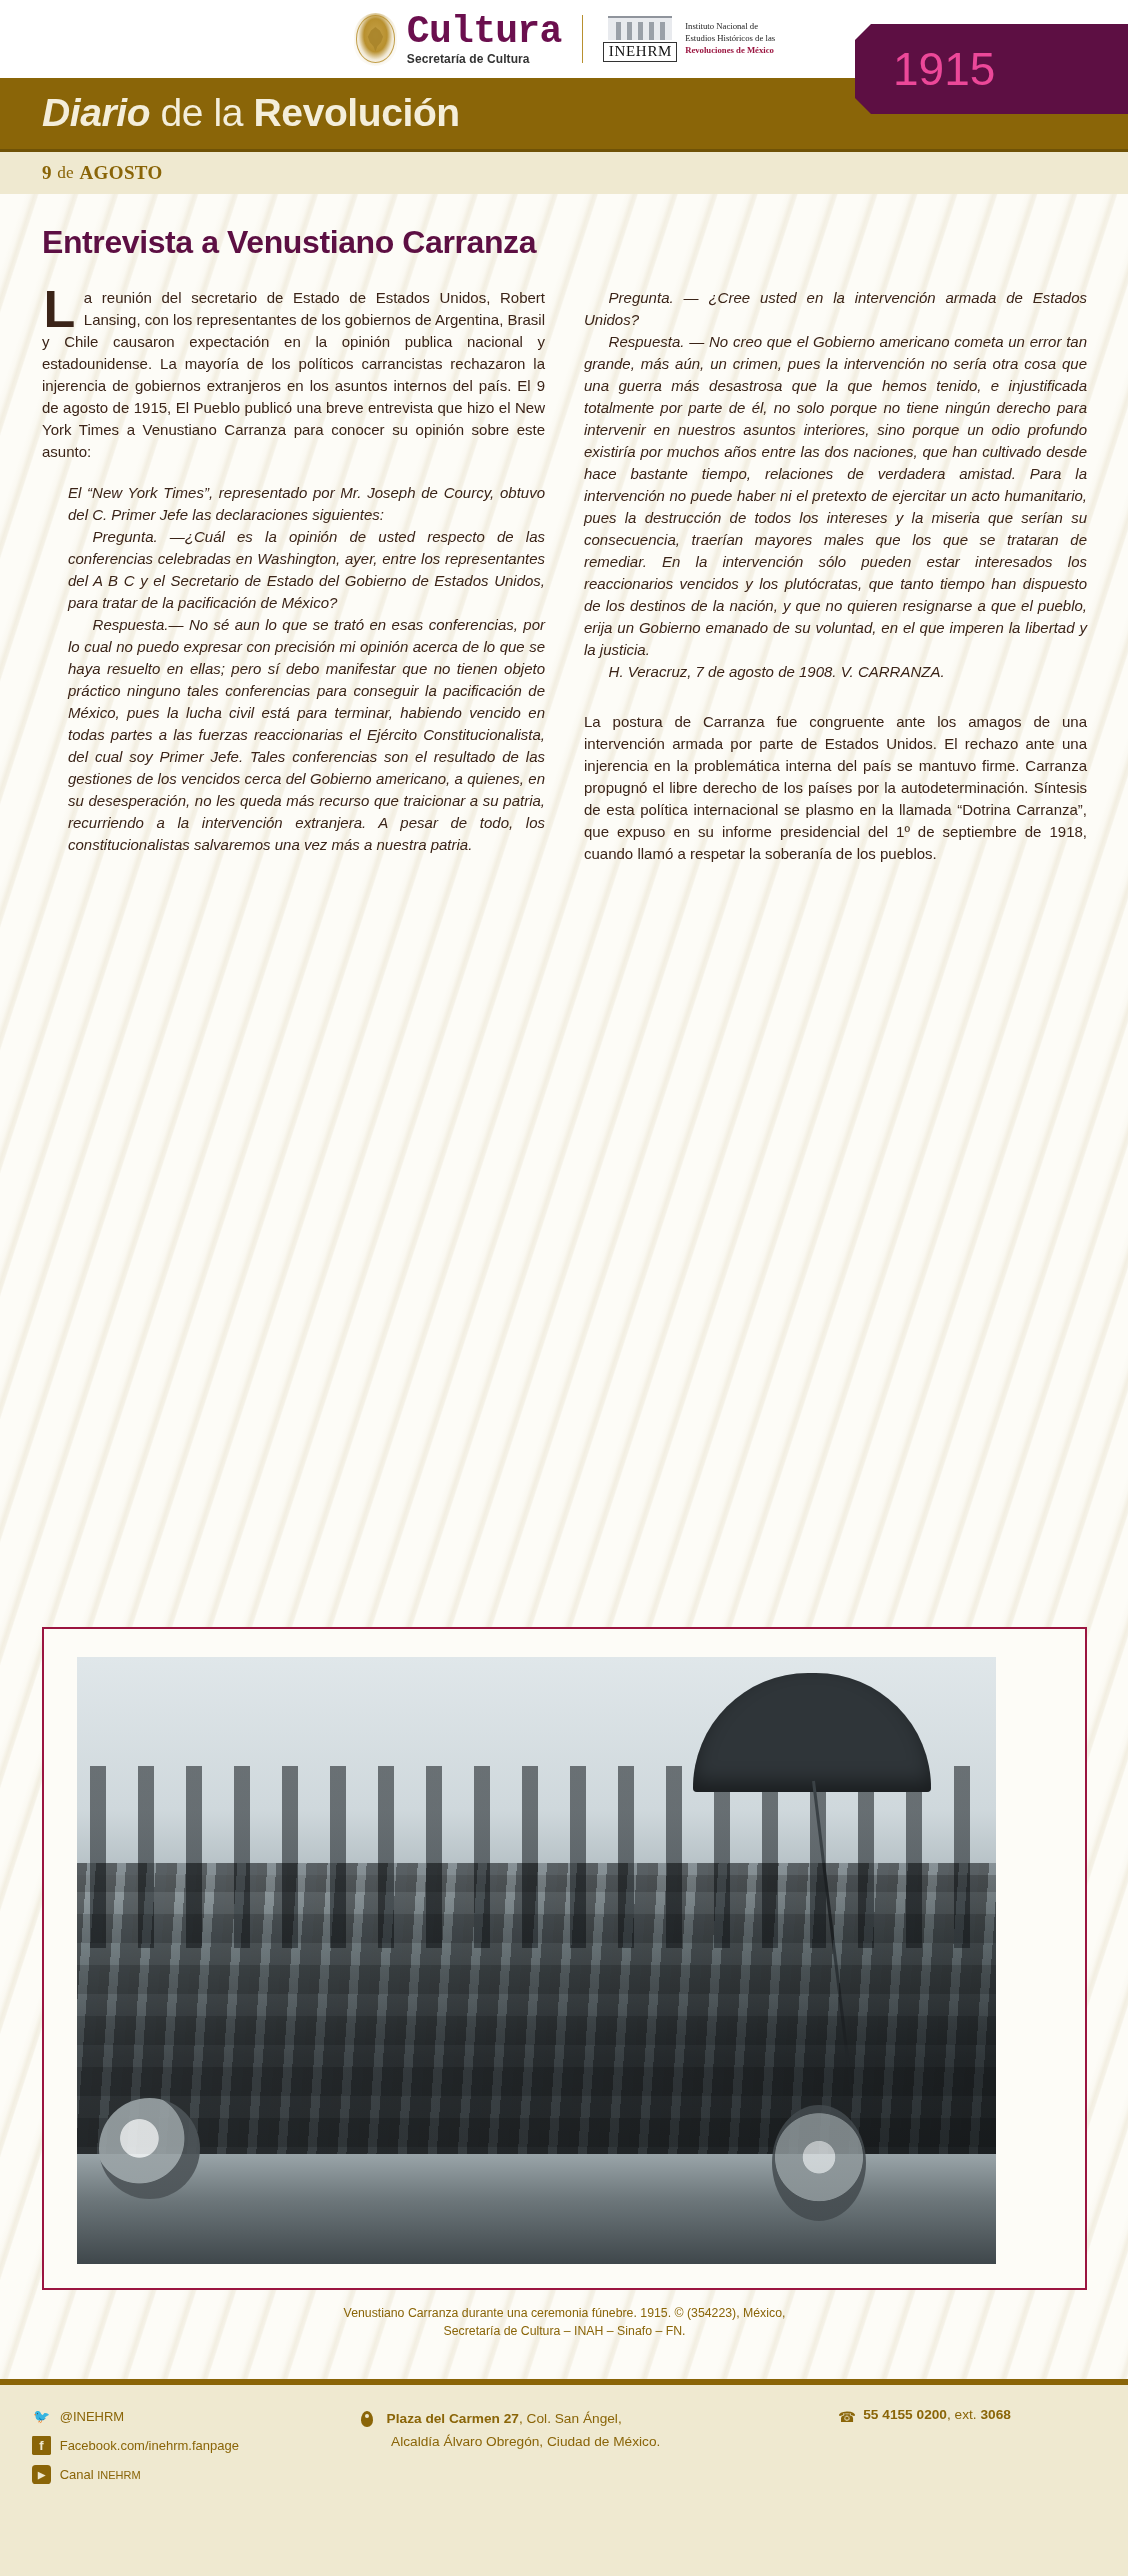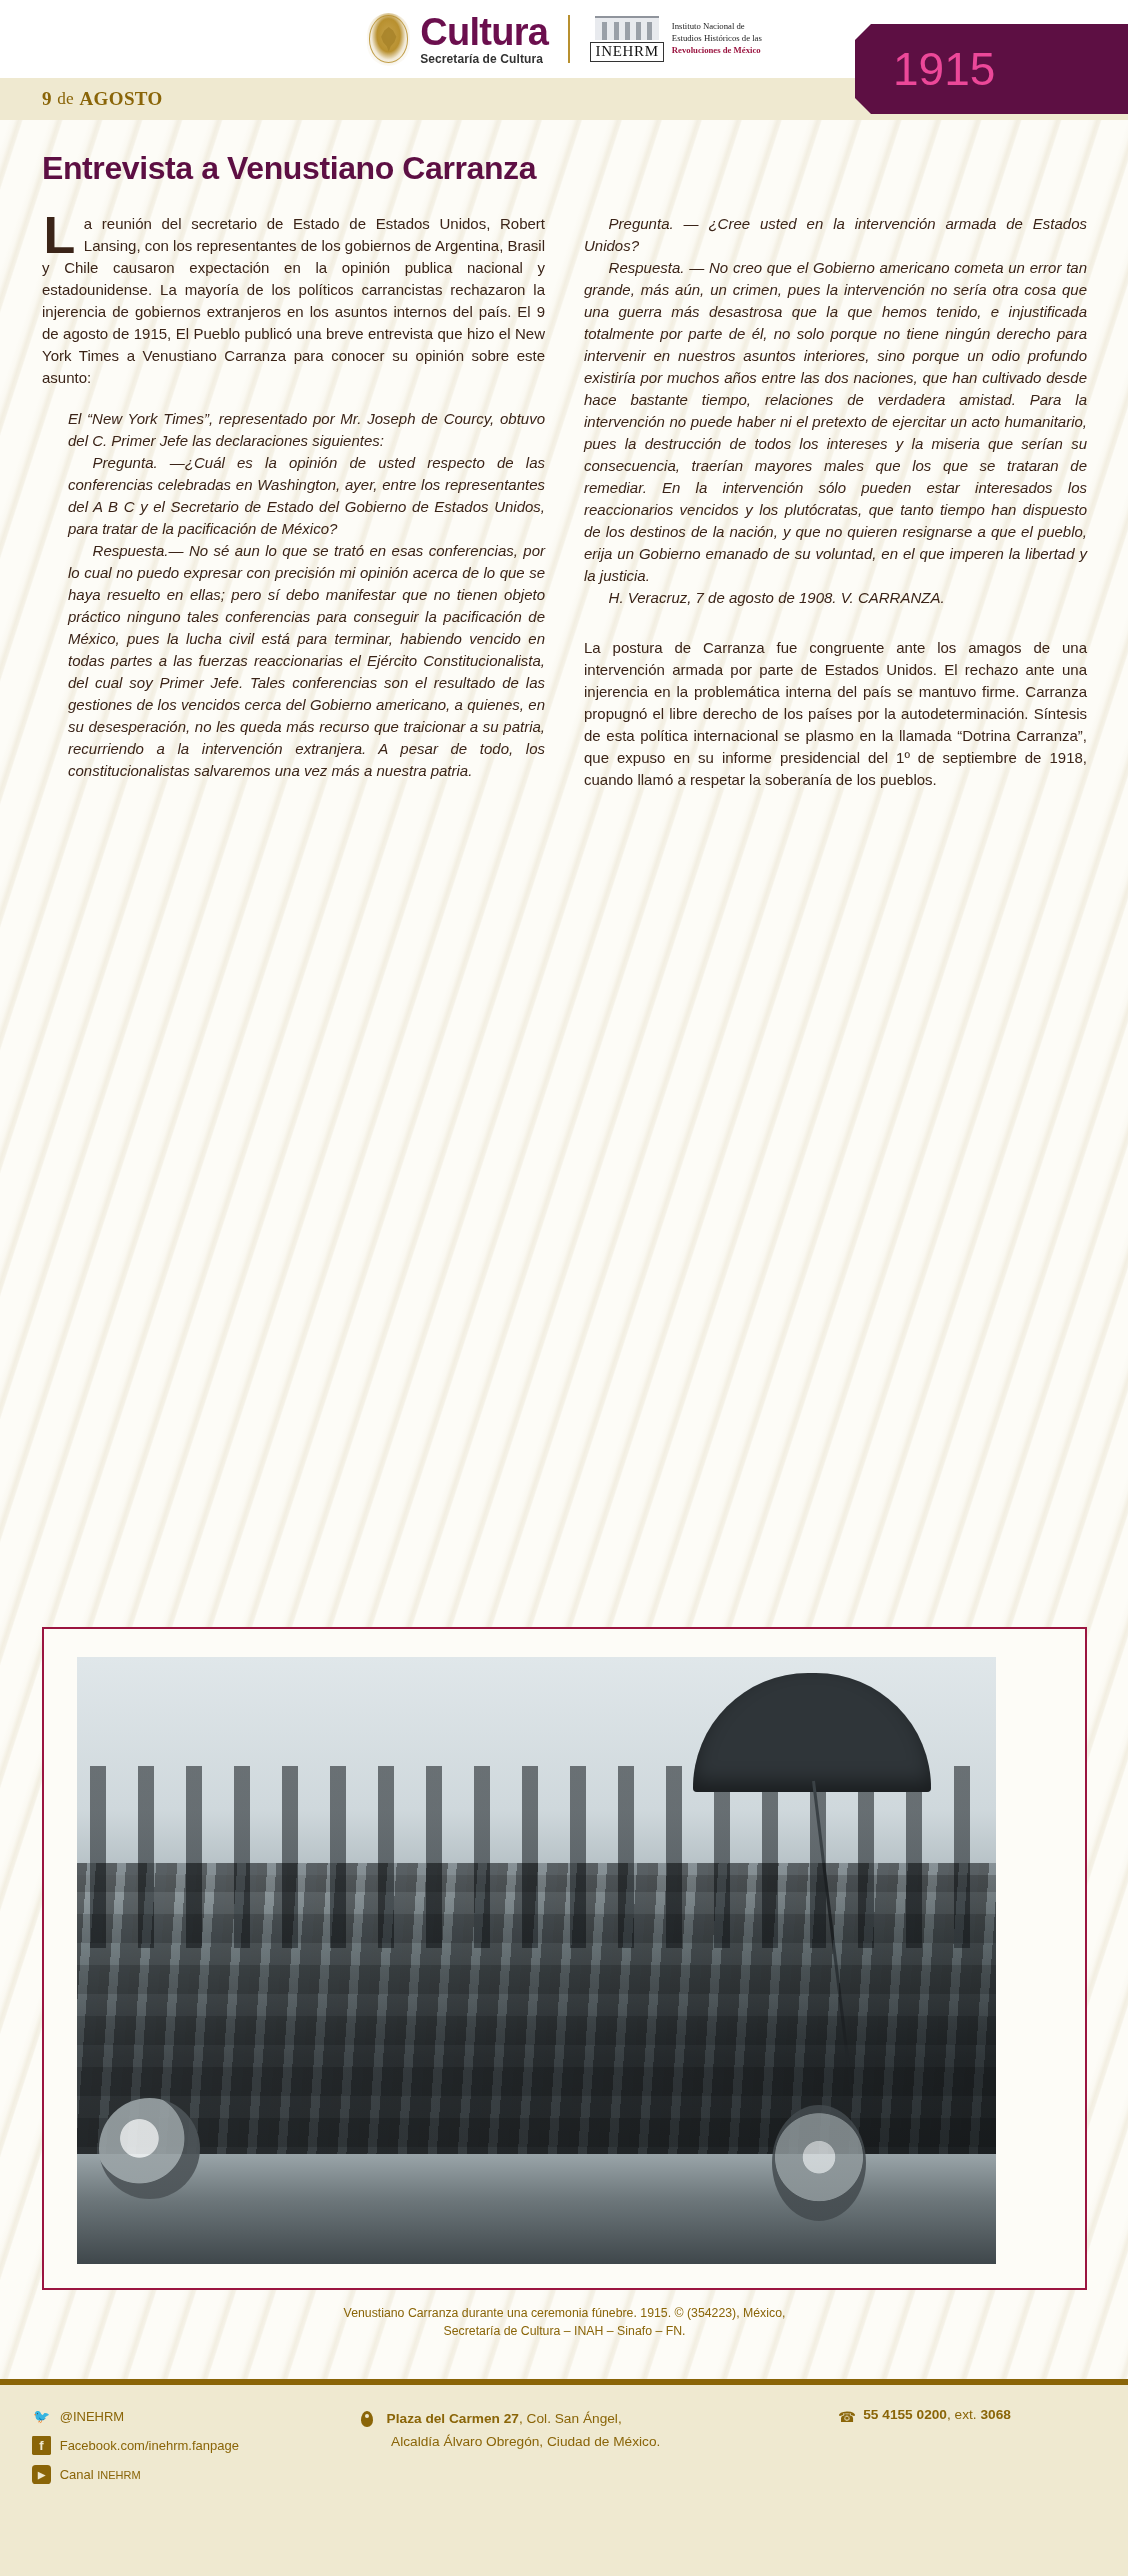--- a/index.html
+++ b/index.html
@@ -73,21 +73,21 @@
     clip-path: polygon(50% 0%, 72% 14%, 88% 40%, 78% 62%, 60% 78%, 50% 100%, 40% 78%, 22% 62%, 12% 40%, 28% 14%);
     opacity: 0.9;
   }
   .cultura-block {
     display: flex;
     flex-direction: column;
     align-items: flex-start;
     line-height: 1;
   }
   .cultura-word {
-    font-family: Liberation Sans, sans-serif;
+    font-family: Liberation Mono, monospace;
     font-weight: bold;
     font-size: 38px;
     color: #6b0f4e;
     letter-spacing: -0.7px;
   }
   .cultura-sub {
     font-size: 12px;
     font-weight: bold;
     color: #333333;
     margin-top: 2.9px;
@@ -503,20 +503,23 @@
         <div class="inehrm-name">INEHRM</div>
       </div>
       <div class="inehrm-text">
         <div>Instituto Nacional de</div>
         <div>Estudios Históricos de las</div>
         <div class="red">Revoluciones de México</div>
       </div>
     </div>
   </div>
 
+  <div class="masthead">
+    <div class="masthead-title"><span class="mt-italic">Diario</span><span class="mt-light"> de la </span><span class="mt-bold">Revolución</span></div>
+  </div>
 
   <div class="year-badge">1915</div>
 
   <div class="datebar">
     <span class="d-num">9</span>
     <span class="d-de">de</span>
     <span class="d-month">AGOSTO</span>
   </div>
 
   <h1 class="headline">Entrevista a Venustiano Carranza</h1>

